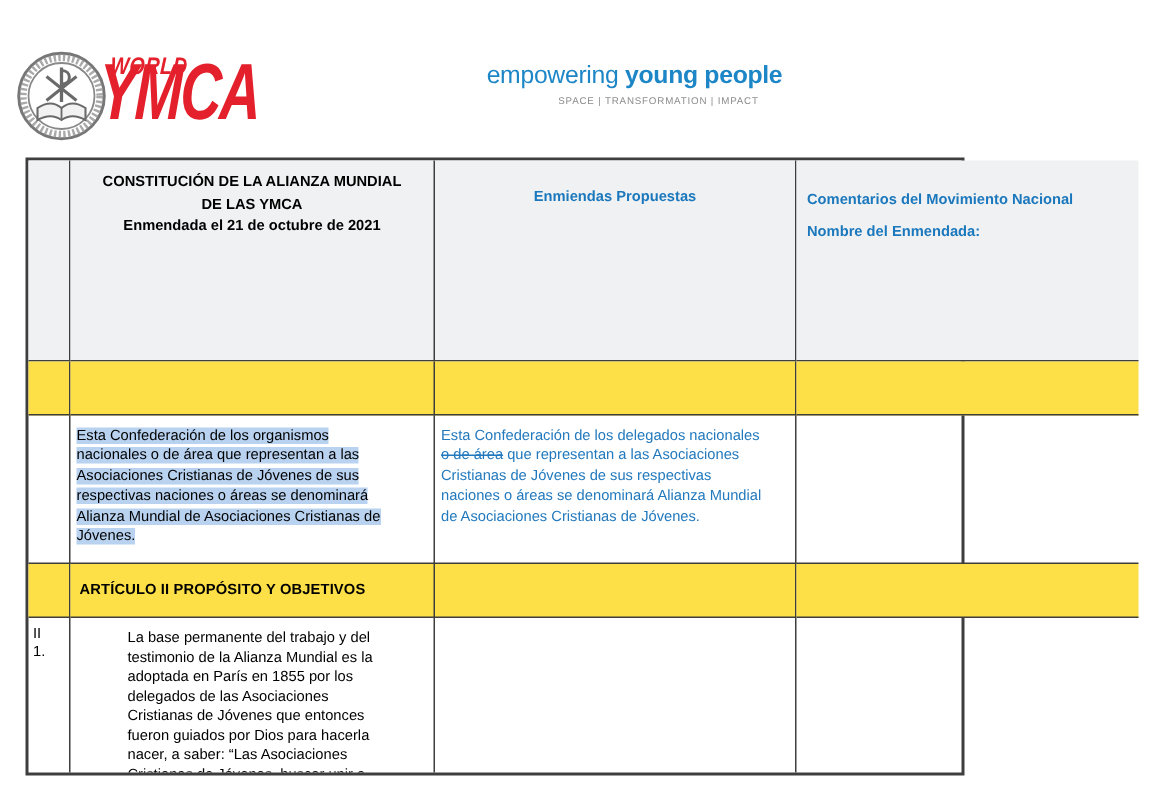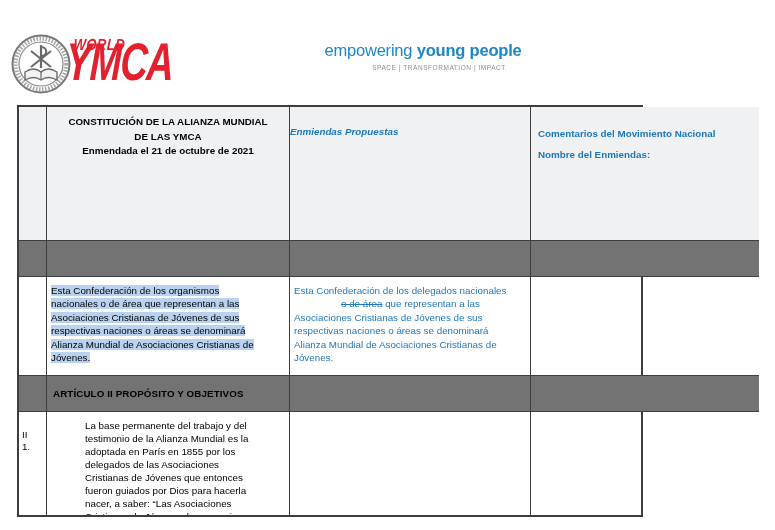--- a/index.html
+++ b/index.html
@@ -22,37 +22,37 @@
   
   .doc-table { position:absolute; left:17px; top:105px; width:626px;
                display:grid; grid-template-columns:28px 243px 241px 228px;
                grid-template-rows:134px 36px 99px 36px 103px;
                border:2px solid #3e3e3e; background:#ffffff; }
   .cell { border-right:1.5px solid #3e3e3e; border-bottom:1.5px solid #3e3e3e;
           overflow:hidden; position:relative; font-size:9.8px; color:#000; }
   .cell.last-col { border-right:none; }
   .cell.last-row { border-bottom:none; }
   .cell.hdr   { background:#f0f1f2; }
-  .cell.green { background:#737373; }
+  .cell.green { background:#fde047; }
 
   .hdr-title { padding:8px 5px 0 5px; text-align:center; font-weight:bold;
                line-height:14.5px; white-space:pre-line; }
-  .hdr-col2  { padding-top:19px; text-align:left; font-weight:bold; color:#1b78bd;font-style:italic; }
+  .hdr-col2  { padding-top:19px; text-align:center; font-weight:bold; color:#1b78bd; }
   .hdr-col3  { padding:20px 8px 0 7px; font-weight:bold; color:#1b78bd; line-height:13px; }
   .hdr-col3 .line2 { margin-top:8px; }
 
   .par { line-height:13.4px; }
   .par-original { margin:7px 0 0 4px; width:212px; color:#000; }
   .par-original .hl { background:#b8d2f0; }
   .par-amended  { margin:7px 0 0 4px; width:214px; color:#2279bd; }
-  .par-amended .struck { text-decoration:line-through;margin-left:47px; }
+  .par-amended .struck { text-decoration:line-through; }
 
   .green-heading { padding:12px 0 0 6px; font-weight:bold; letter-spacing:.1px; }
 
-  .row-num { padding:17px 0 0 3px; line-height:11.5px; white-space:pre-line; }
+  .row-num { padding:5px 0 0 3px; line-height:11.5px; white-space:pre-line; }
   .par-indented { margin:7px 0 0 38px; width:178px; line-height:13px; }
 </style>
 </head>
 <body>
 
 <div class="page">
 
   <svg class="emblem" viewBox="0 0 60 60">
     <circle cx="30" cy="30" r="28.5" fill="#ffffff" stroke="#777777" stroke-width="2"></circle>
     <circle cx="30" cy="30" r="25.5" fill="none" stroke="#9a9a9a" stroke-width="4.5" stroke-dasharray="1.6 1.5" opacity="0.85"></circle>
@@ -78,21 +78,21 @@
       <div class="hdr-title">CONSTITUCIÓN DE LA ALIANZA MUNDIAL
 DE LAS YMCA
 Enmendada el 21 de octubre de 2021</div>
     </div>
     <div class="cell hdr">
       <div class="hdr-col2">Enmiendas Propuestas</div>
     </div>
     <div class="cell hdr last-col">
       <div class="hdr-col3">
         <div>Comentarios del Movimiento Nacional</div>
-        <div class="line2">Nombre del Enmiendas:</div>
+        <div class="line2">Nombre del Enmendada:</div>
       </div>
     </div>
 
     <div class="cell green"></div>
     <div class="cell green"></div>
     <div class="cell green"></div>
     <div class="cell green last-col"></div>
 
     <div class="cell"></div>
     <div class="cell">

